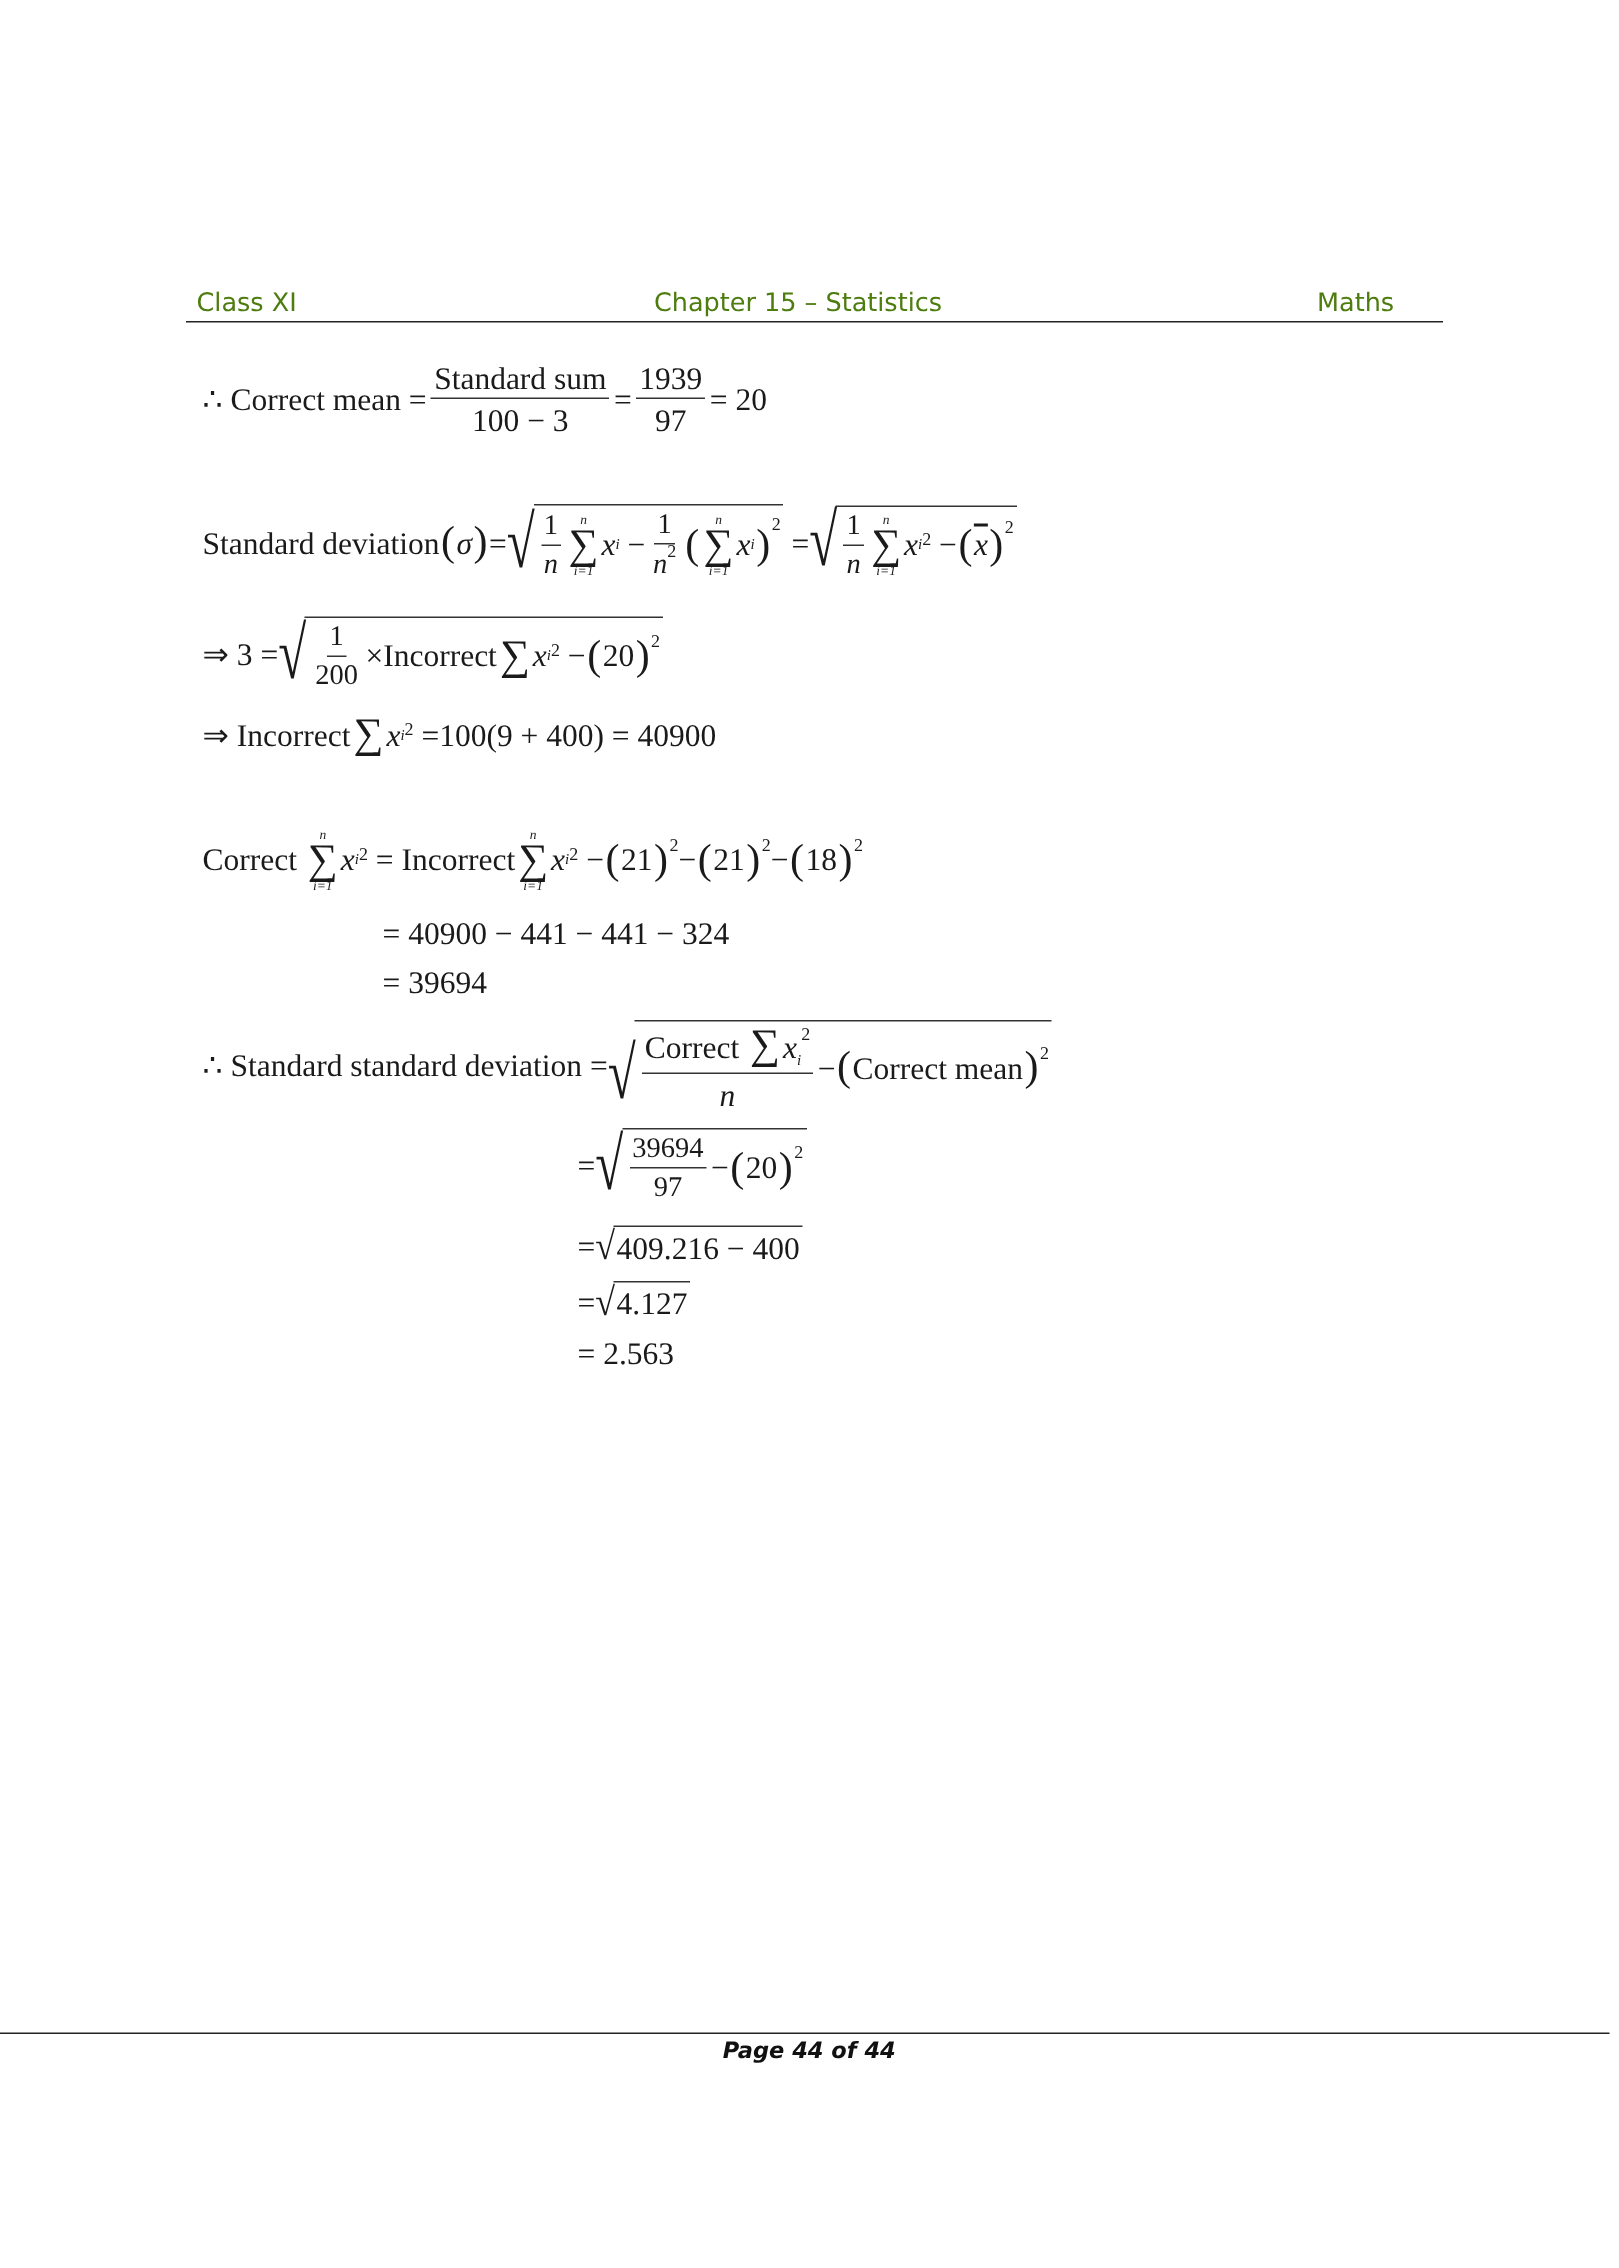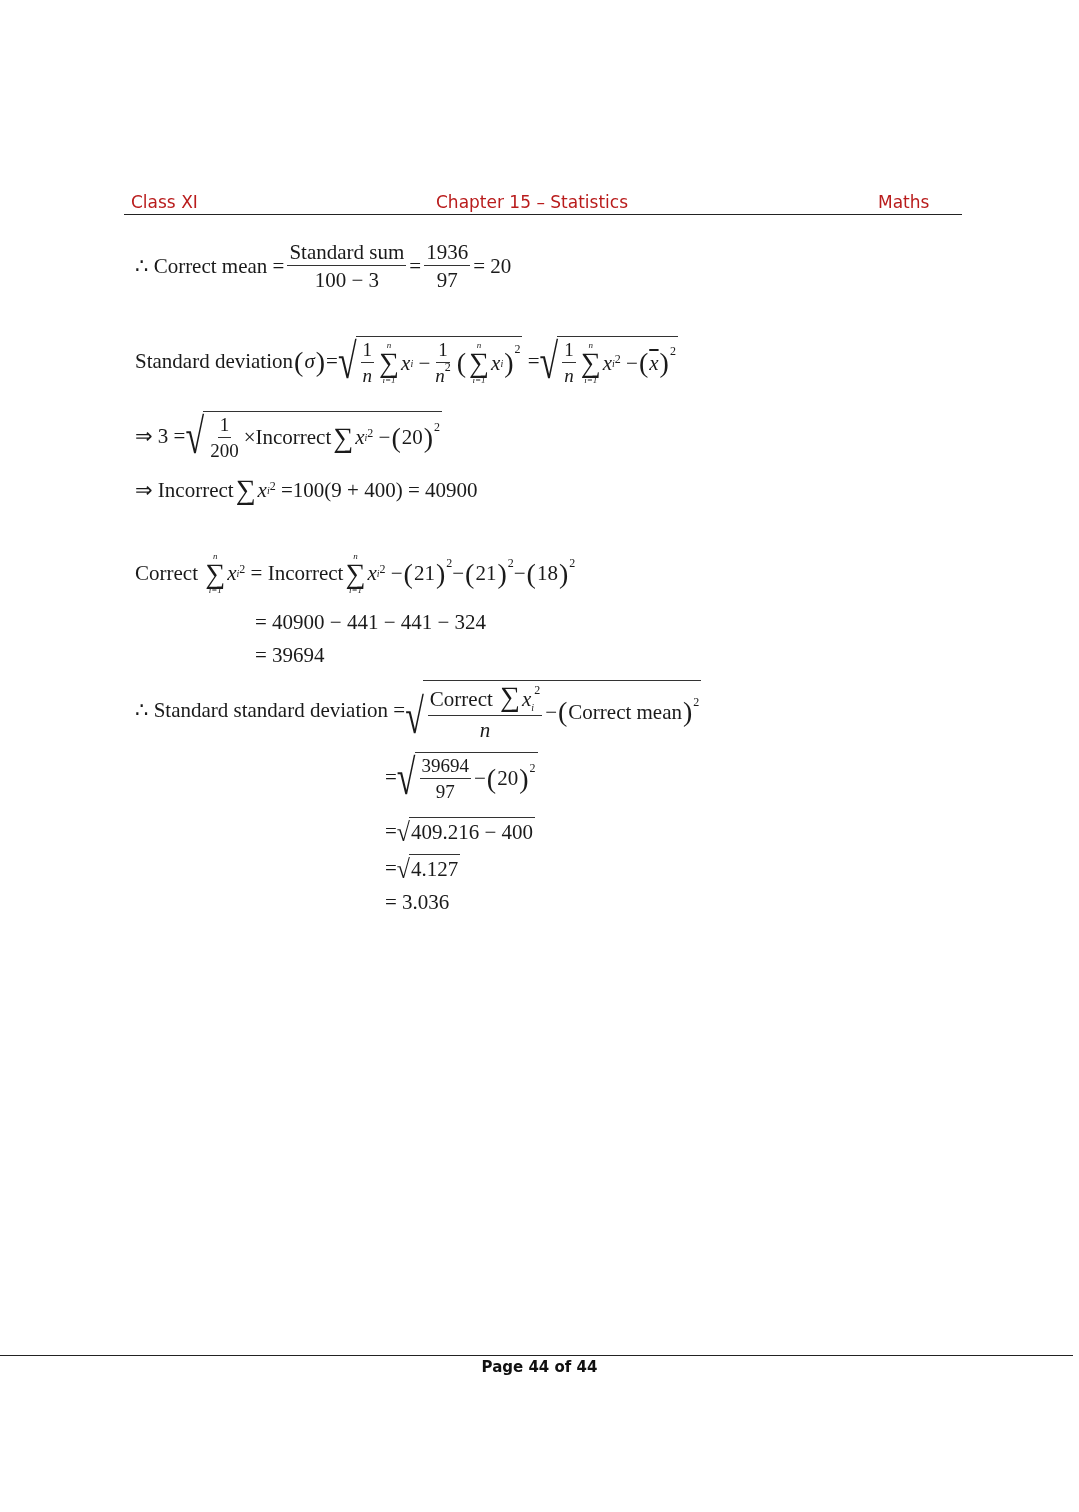--- a/index.html
+++ b/index.html
@@ -1,20 +1,20 @@
 <!DOCTYPE html>
 <html><head>
 <meta charset="utf-8">
 <style>
   html, body { margin:0; padding:0; background:#ffffff; }
   body { width:1079px; height:1512px; position:relative; overflow:hidden; color:#1a1a1a; }
-  .hdr { position:absolute; top:192px; font-family:"DejaVu Sans", sans-serif; font-size:17px; color:#b91c1c; }
+  .hdr { position:absolute; top:192px; font-family:"DejaVu Sans", sans-serif; font-size:17px; color:#4d7c0f; }
   .hdr-rule { position:absolute; left:124px; top:214px; width:838px; height:0; border-top:1.5px solid #222; }
   .foot-rule { position:absolute; left:0; top:1355px; width:1073px; border-top:1.5px solid #222; }
-  .foot { position:absolute; top:1358px; left:0; width:1079px; text-align:center; font-family:"DejaVu Sans", sans-serif; font-weight:bold; font-size:15px; color:#111; }
+  .foot { position:absolute; top:1358px; left:0; width:1079px; text-align:center; font-family:"DejaVu Sans", sans-serif; font-weight:bold; font-size:15px; color:#111;font-style:italic; }
   .m { position:absolute; font-family:"Liberation Serif", serif; font-size:21px; white-space:nowrap; display:flex; align-items:center; color:#1a1a1a; }
   .frac { display:inline-flex; flex-direction:column; align-items:center; vertical-align:middle; margin:0 3px; }
   .frac .num { padding:0 2px 1px; border-bottom:1px solid #333; line-height:1.15; }
   .frac .den { padding:2px 2px 0; line-height:1.15;text-align:center; }
   .sm .num, .sm .den { font-size:19px; }
   .sum { display:inline-flex; flex-direction:column; align-items:center; vertical-align:middle; margin:0 2px; line-height:1; }
   .sum .lim { font-size:9px; font-style:italic; }
   .sum .sig { font-size:28px; line-height:0.9; }
   .sig-inline { font-size:28px; line-height:1; margin:0 2px; }
   .i { font-style:italic; }
@@ -38,21 +38,21 @@
 <div class="m" style="left:135px;top:240px">
   <span>∴</span>&nbsp;
   <span>Correct mean</span>&nbsp;
   <span>=</span>
   <span class="frac">
     <span class="num">Standard sum</span>
     <span class="den">100 − 3</span>
   </span>
   <span>=</span>
   <span class="frac">
-    <span class="num">1936</span>
+    <span class="num">1939</span>
     <span class="den">97</span>
   </span>
   <span>=</span>&nbsp;
   <span>20</span>
 </div>
 
 <div class="m" style="left:135px;top:336px">
   <span>Standard deviation</span>
   <span class="paren">(</span><span class="i">σ</span><span class="paren">)</span>
   <span>=</span>
@@ -211,17 +211,17 @@
   </span>
 </div>
 <div class="m" style="left:385px;top:854px">
   <span>=</span>
   <span class="rad small">
     <span class="rsign">√</span>
     <span class="rbody">4.127</span>
   </span>
 </div>
 <div class="m" style="left:385px;top:890px">
-  <span>=</span>&nbsp;<span>3.036</span>
+  <span>=</span>&nbsp;<span>2.563</span>
 </div>
 
 <div class="foot-rule"></div>
 <div class="foot">Page 44 of 44</div>
 
 </body></html>

